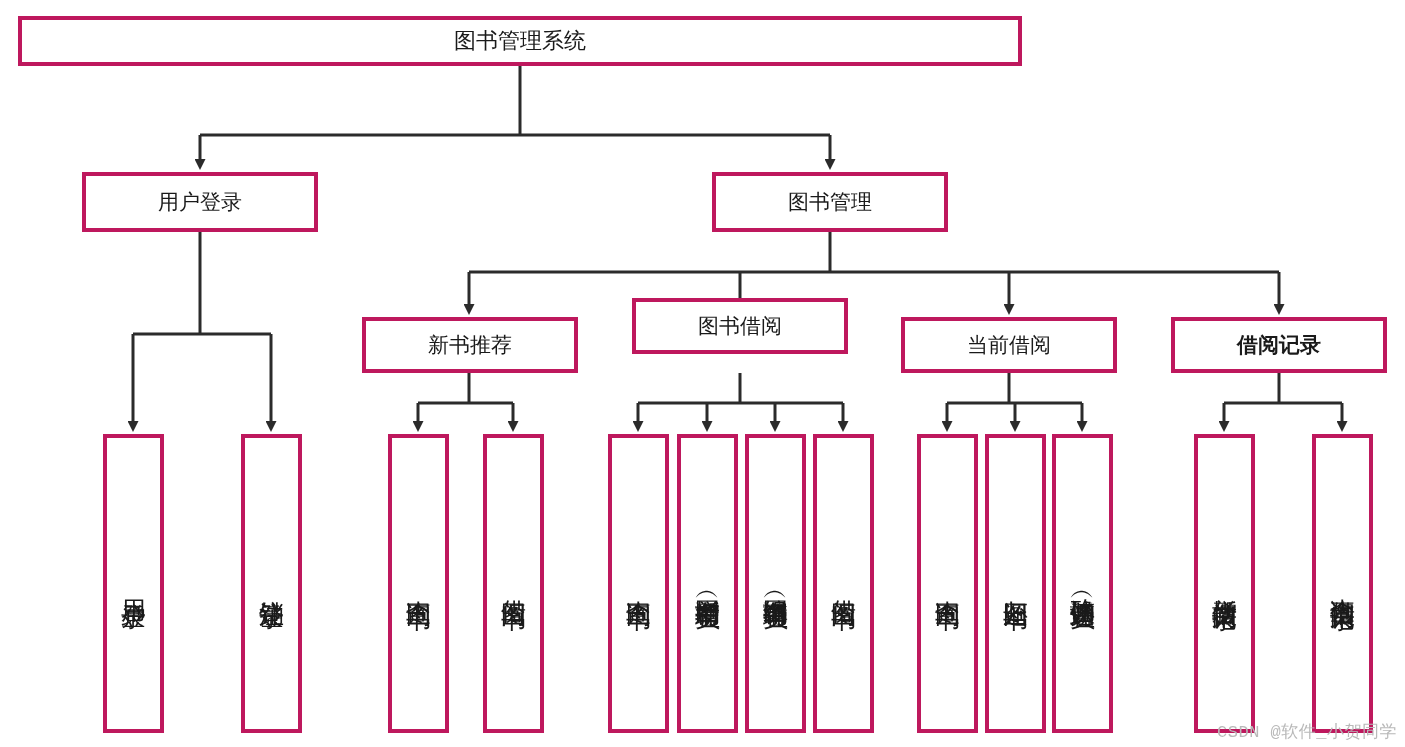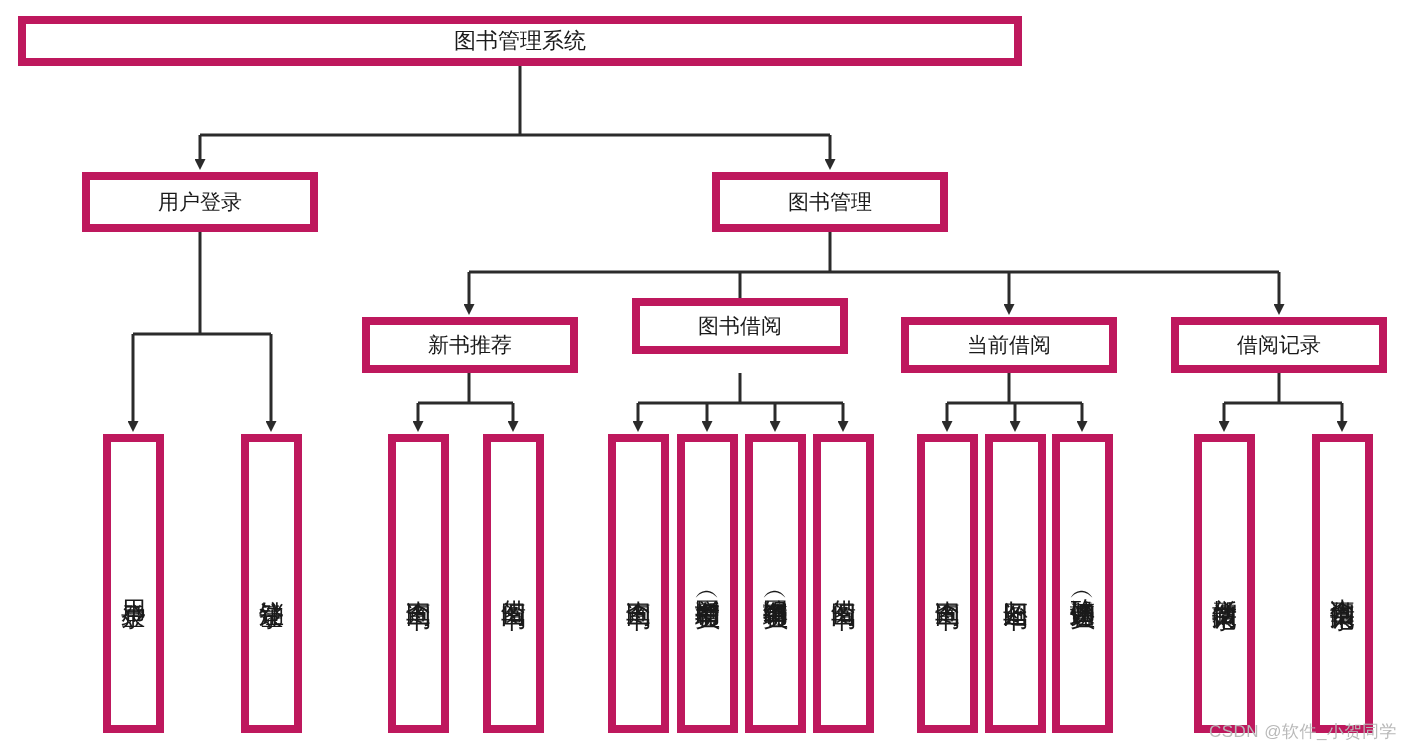--- a/index.html
+++ b/index.html
@@ -22,21 +22,21 @@
     left: 0;
     top: 0;
     width: 1405px;
     height: 747px;
     pointer-events: none;
   }
   .node {
     position: absolute;
     box-sizing: border-box;
     background: #ffffff;
-    border: 8px solid #be185d;
+    border: 4px solid #be185d;
     display: flex;
     align-items: center;
     justify-content: center;
     color: #1a1a1a;
     z-index: 2;
   }
   .node-label {
     display: block;
     text-align: center;
     line-height: 1.18;
@@ -67,20 +67,21 @@
   }
   .watermark {
     position: absolute;
     right: 8px;
     bottom: 4px;
     font-size: 17px;
     color: #b9b9b9;
     letter-spacing: 0.5px;
     z-index: 5;
     white-space: nowrap;
+    font-family: Liberation Mono, monospace;
   }
 </style>
 </head>
 <body>
 
 <div id="canvas">
 
   <svg id="wires" viewBox="0 0 1405 747">
     <defs>
       <marker id="arrow" markerWidth="11" markerHeight="11" refX="1" refY="5.5" orient="auto" markerUnits="userSpaceOnUse">
@@ -148,21 +149,21 @@
   </div>
 
   <div class="node h-node" style="left:632px; top:298px; width:216px; height:56px;">
     <span class="node-label">图书借阅</span>
   </div>
 
   <div class="node h-node" style="left:901px; top:317px; width:216px; height:56px;align-items:center;">
     <span class="node-label">当前借阅</span>
   </div>
 
-  <div class="node h-node" style="left:1171px; top:317px; width:216px; height:56px;">
+  <div class="node h-node" style="left:1171px; top:317px; width:216px; height:56px;font-weight:bold;">
     <span class="node-label">借阅记录</span>
   </div>
 
   <div class="node v-node" style="left:103px; top:434px; width:61px; height:299px;">
     <span class="node-label">用户登录</span>
   </div>
 
   <div class="node v-node" style="left:241px; top:434px; width:61px; height:299px;">
     <span class="node-label">注销登录</span>
   </div>

